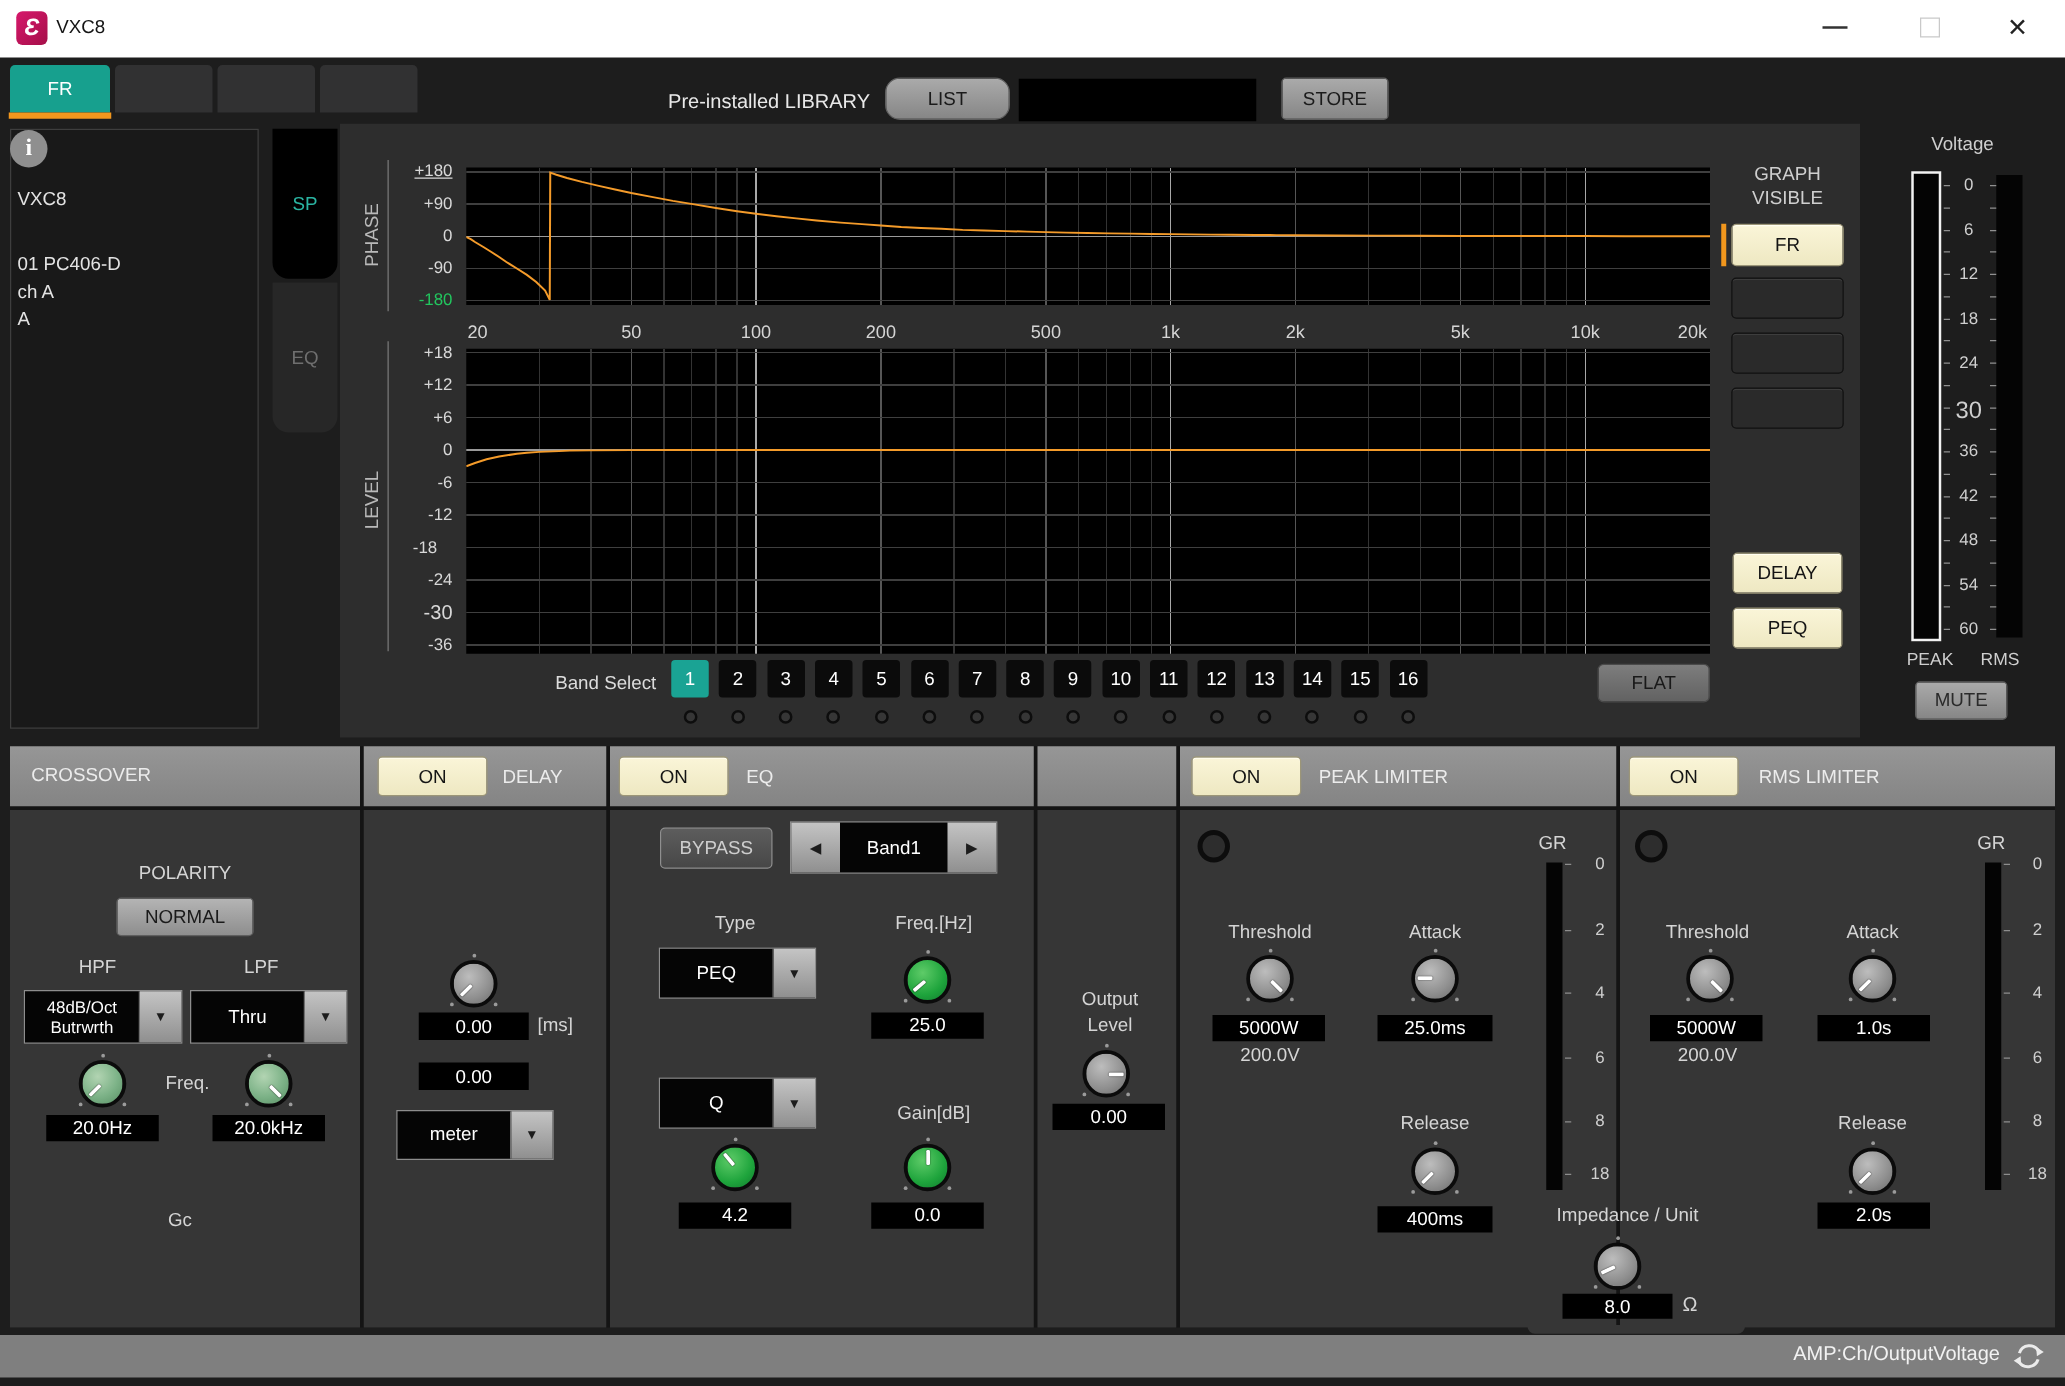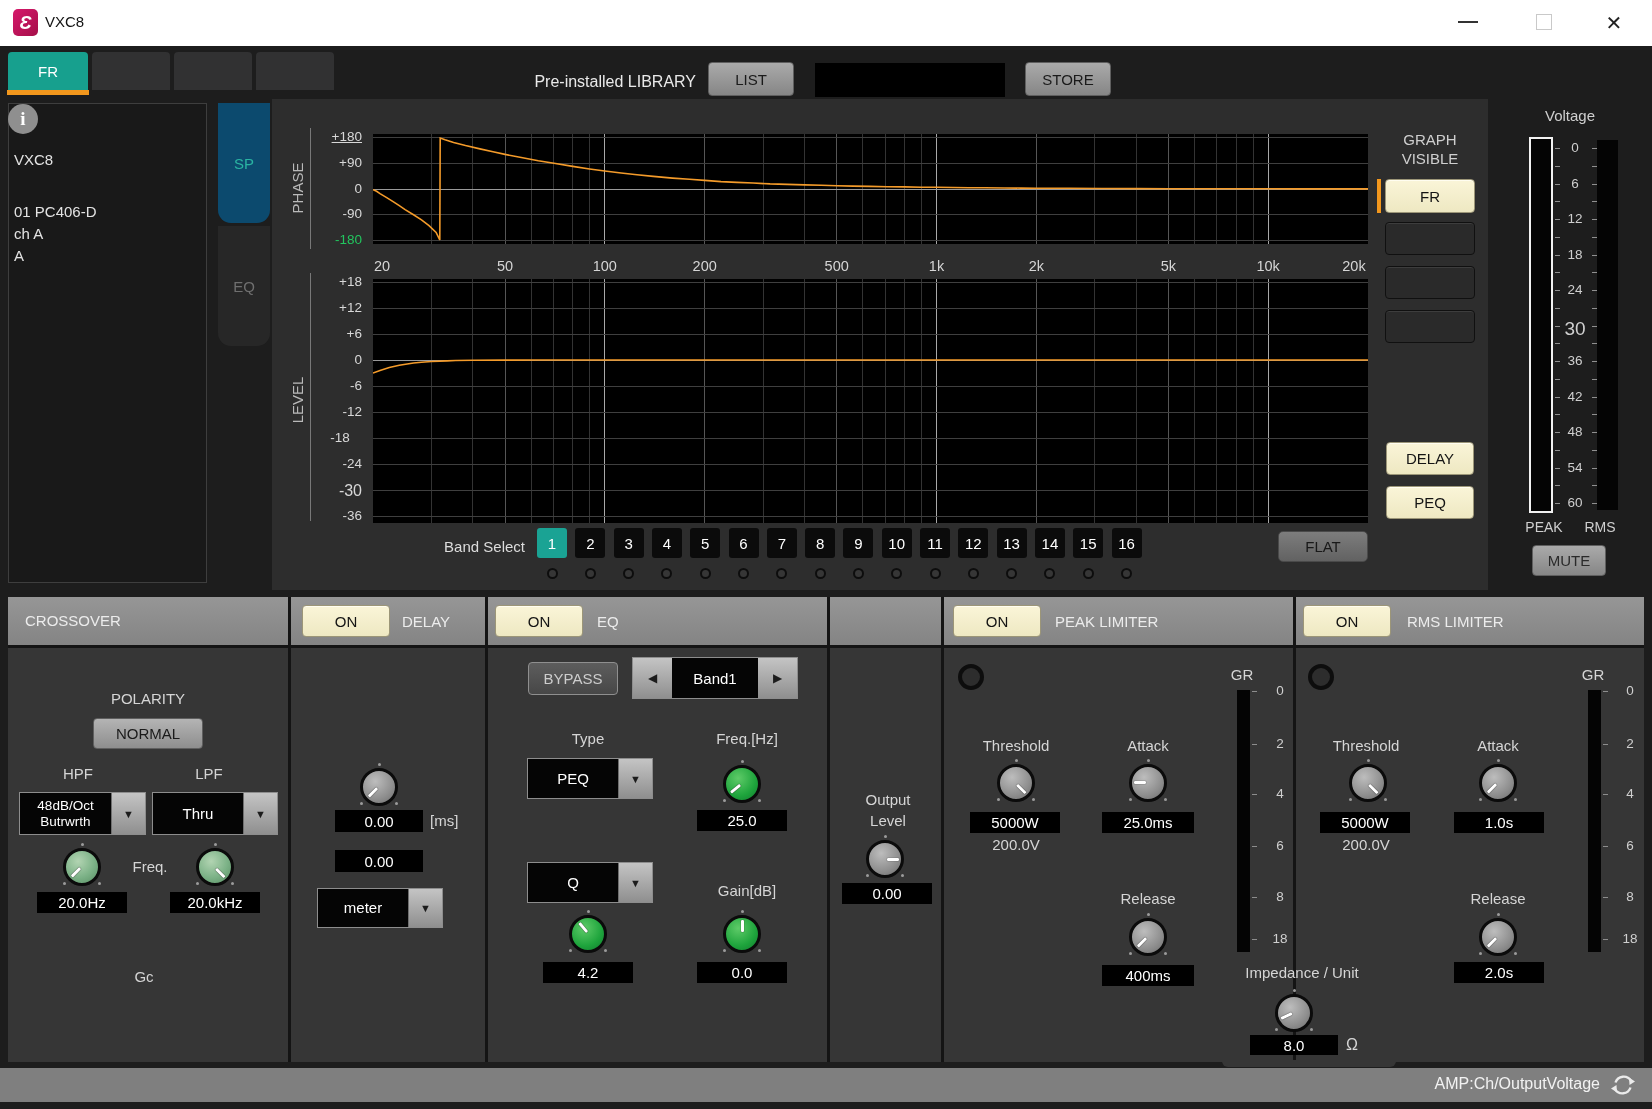--- a/index.html
+++ b/index.html
@@ -69,38 +69,38 @@
   <nav>
     <div class="abs ctr" style="left:8px;top:52px;width:80px;height:38px;background:#17a08e;border-radius:4px 4px 0 0;color:#fff;font-size:15px;">FR</div>
     <div class="tab-empty" style="left:92px;top:52px;width:78px;height:38px;"></div>
     <div class="tab-empty" style="left:174px;top:52px;width:78px;height:38px;"></div>
     <div class="tab-empty" style="left:256px;top:52px;width:78px;height:38px;"></div>
     <div class="abs" style="left:7px;top:90px;width:82px;height:5px;background:#f2971d;"></div>
   </nav>
 
   <div>
     <div class="lbl rlbl" style="left:400px;top:73px;width:296px;font-size:16px;color:#e9e9e9;">Pre-installed LIBRARY</div>
-    <button class="gbtn" style="left:708px;top:62px;width:86px;height:34px;">LIST</button>
+    <button class="gbtn" style="left:708px;top:62px;width:100px;height:34px;border-radius:12px;">LIST</button>
     <div class="abs ctr" style="left:815px;top:63px;width:190px;height:34px;background:#000;color:#fff;font-size:15px;"></div>
     <button class="gbtn" style="left:1025px;top:62px;width:86px;height:34px;">STORE</button>
   </div>
 
   <section>
     <div class="abs" style="left:8px;top:103px;width:199px;height:480px;background:#191919;border:1px solid #3e3e3e;"></div>
     <div class="abs ctr" style="left:8px;top:104px;width:30px;height:30px;border-radius:50%;background:#8f8f8f;color:#fff;font-family:'Liberation Serif','DejaVu Serif',serif;font-weight:bold;font-size:19px;">
         <span>i</span>
       </div>
     <div class="lbl" style="left:14px;top:151px;color:#e3e3e3;">VXC8</div>
     <div class="lbl" style="left:14px;top:203px;color:#e3e3e3;">01 PC406-D</div>
     <div class="lbl" style="left:14px;top:225px;color:#e3e3e3;">ch A</div>
     <div class="lbl" style="left:14px;top:247px;color:#e3e3e3;">A</div>
   </section>
 
   <nav>
-    <div class="abs ctr" style="left:218px;top:103px;width:52px;height:120px;background:#0c4a6e;border-radius:0 0 13px 13px;color:#2ab4a2;font-size:15px;">SP</div>
+    <div class="abs ctr" style="left:218px;top:103px;width:52px;height:120px;background:#000000;border-radius:0 0 13px 13px;color:#2ab4a2;font-size:15px;">SP</div>
     <div class="abs ctr" style="left:218px;top:226px;width:52px;height:120px;background:#272727;border-radius:0 0 13px 13px;color:#6f6f6f;font-size:15px;">EQ</div>
   </nav>
 
   <section>
     <div class="abs" style="left:272px;top:99px;width:1216px;height:491px;background:#2d2d2d;"></div>
 
     <div class="abs ctr" style="left:262px;top:179px;width:70px;height:18px;color:#b9b9b9;font-size:15px;transform:rotate(-90deg);">PHASE</div>
     <div class="abs" style="left:310px;top:128px;width:1px;height:121px;background:#787878;"></div>
     <div id="phase-ticks">
         <div style="position: absolute; box-sizing: border-box; left: 318px; top: 129px; width: 44px; text-align: right; color: rgb(216, 216, 216); font-size: 13.5px; text-decoration: underline;">+180</div>

